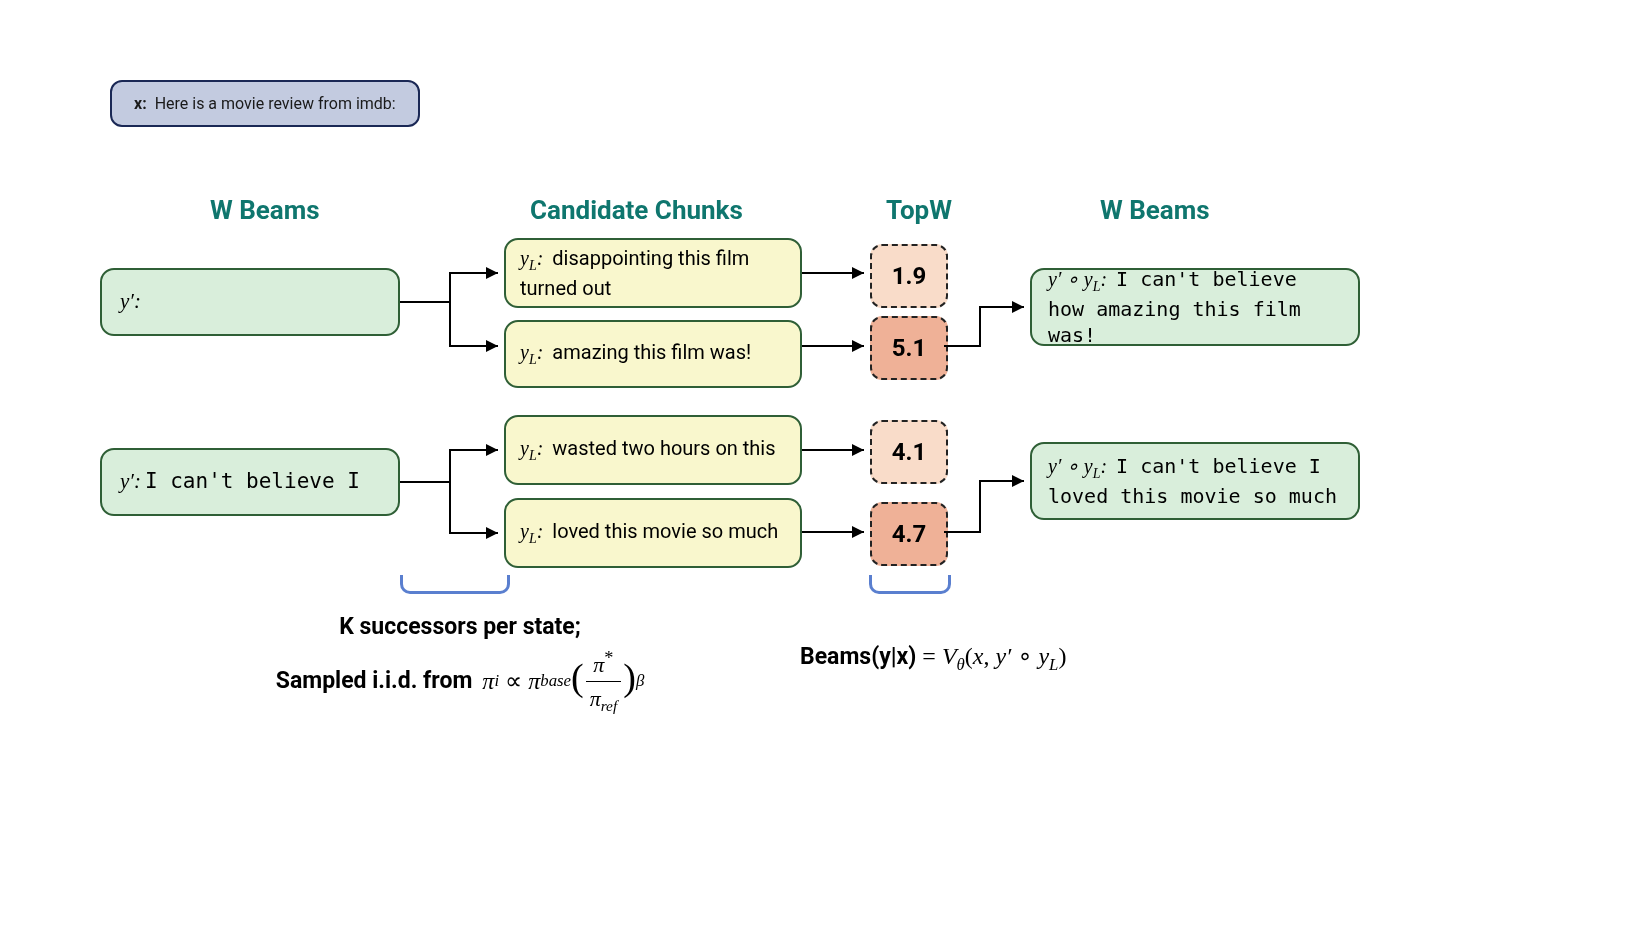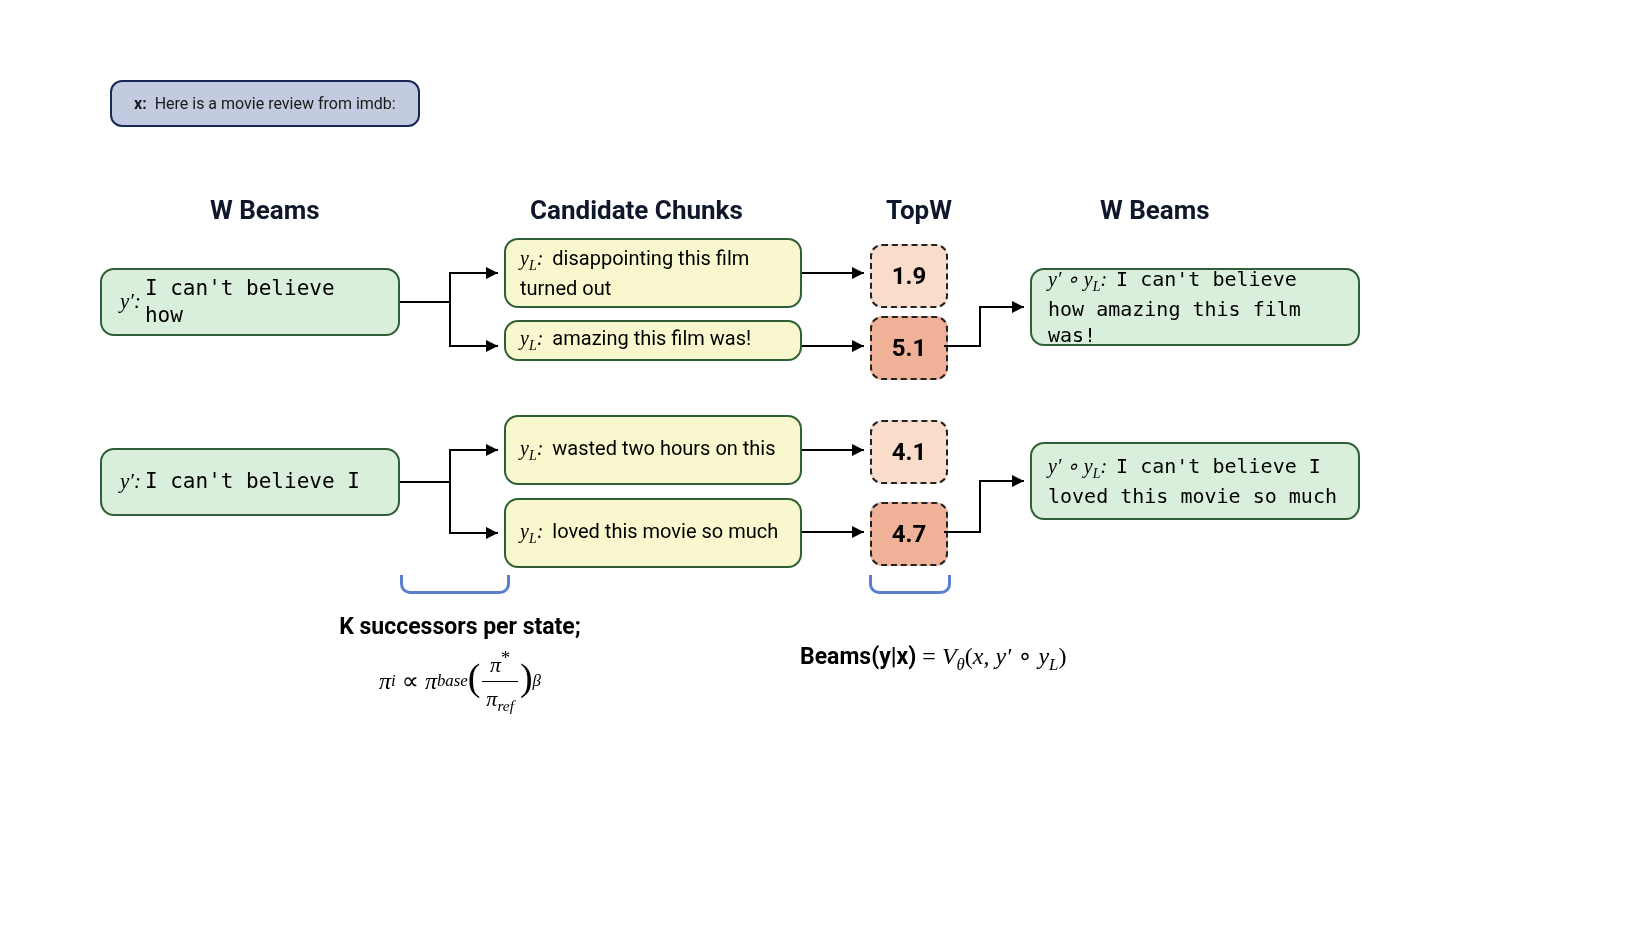--- a/index.html
+++ b/index.html
@@ -26,21 +26,21 @@
       border-radius: 12px;
       padding: 12px 22px;
       font-size: 16px;
       color: #1a1a1a;
     }
     .prompt-box .x { font-weight: bold; margin-right: 4px; }
     .col-title {
       position: absolute;
       font-weight: 700;
       font-size: 26px;
-      color: #0f172a;
+      color: #0f766e;
       text-align: center;
     }
     .beam-box, .candidate-box, .out-box {
       position: absolute;
       border-radius: 14px;
       font-size: 21px;
       line-height: 1.3;
       display: flex;
       align-items: center;
       box-sizing: border-box;
@@ -133,32 +133,31 @@
     <span>Here is a movie review from imdb:</span>
   </div>
 
   <div class="col-title" style="left:110px; top:115px;">W Beams</div>
   <div class="col-title" style="left:430px; top:115px;">Candidate Chunks</div>
   <div class="col-title" style="left:786px; top:115px;">TopW</div>
   <div class="col-title" style="left:1000px; top:115px;">W Beams</div>
 
   <div class="beam-box" style="left:0; top:188px; width:300px; height:68px;">
     <span class="yvar"><span>y′</span>:</span>
-    <span class="content" style="font-family:Menlo,Consolas,monospace; font-weight:500;">I can't believe how</span>
   </div>
   <div class="beam-box" style="left:0; top:368px; width:300px; height:68px;">
     <span class="yvar"><span>y′</span>:</span>
     <span class="content" style="font-family:Menlo,Consolas,monospace; font-weight:500;">I can't believe I</span>
   </div>
 
   <div class="candidate-box" style="left:404px; top:158px; width:298px; height:70px;">
     <span><span class="yvar">y<sub>L</sub>:</span>
     <span class="content">disappointing this film turned out</span></span>
   </div>
-  <div class="candidate-box" style="left:404px; top:240px; width:298px; height:41px;">
+  <div class="candidate-box" style="left:404px; top:240px; width:298px; height:68px;">
     <span><span class="yvar">y<sub>L</sub>:</span>
     <span class="content">amazing this film was!</span></span>
   </div>
   <div class="candidate-box" style="left:404px; top:335px; width:298px; height:70px;">
     <span><span class="yvar">y<sub>L</sub>:</span>
     <span class="content">wasted two hours on this</span></span>
   </div>
   <div class="candidate-box" style="left:404px; top:418px; width:298px; height:70px;">
     <span><span class="yvar">y<sub>L</sub>:</span>
     <span class="content">loved this movie so much</span></span>
@@ -202,20 +201,21 @@
       <path d="M844,452 H880 V401 H924" marker-end="url(#arr)"></path>
     </g>
   </svg>
 
   <div class="bracket" style="left:300px; top:495px; width:104px;"></div>
   <div class="bracket" style="left:769px; top:495px; width:76px;"></div>
 
   <div class="caption" style="left:140px; top:530px; width:440px; text-align:left;">
     <div style="text-align:center;">K successors per state;</div>
     <div style="display:flex; align-items:center; justify-content:center; gap:10px;">
+      <span>Sampled i.i.d. from</span>
       <span class="formula" style="position:static; font-weight:normal; display:inline-flex; align-items:center;">
         <span class="var">π</span>
           <span class="sub">i</span>
         <span style="margin:0 6px;">∝</span>
         <span class="var">π</span>
           <span class="sub">base</span>
         <span class="bigparen">(</span>
         <span class="fraction">
           <span class="frac-top"><span class="var">π</span><sup>*</sup></span>
           <span class="frac-bar"></span>

